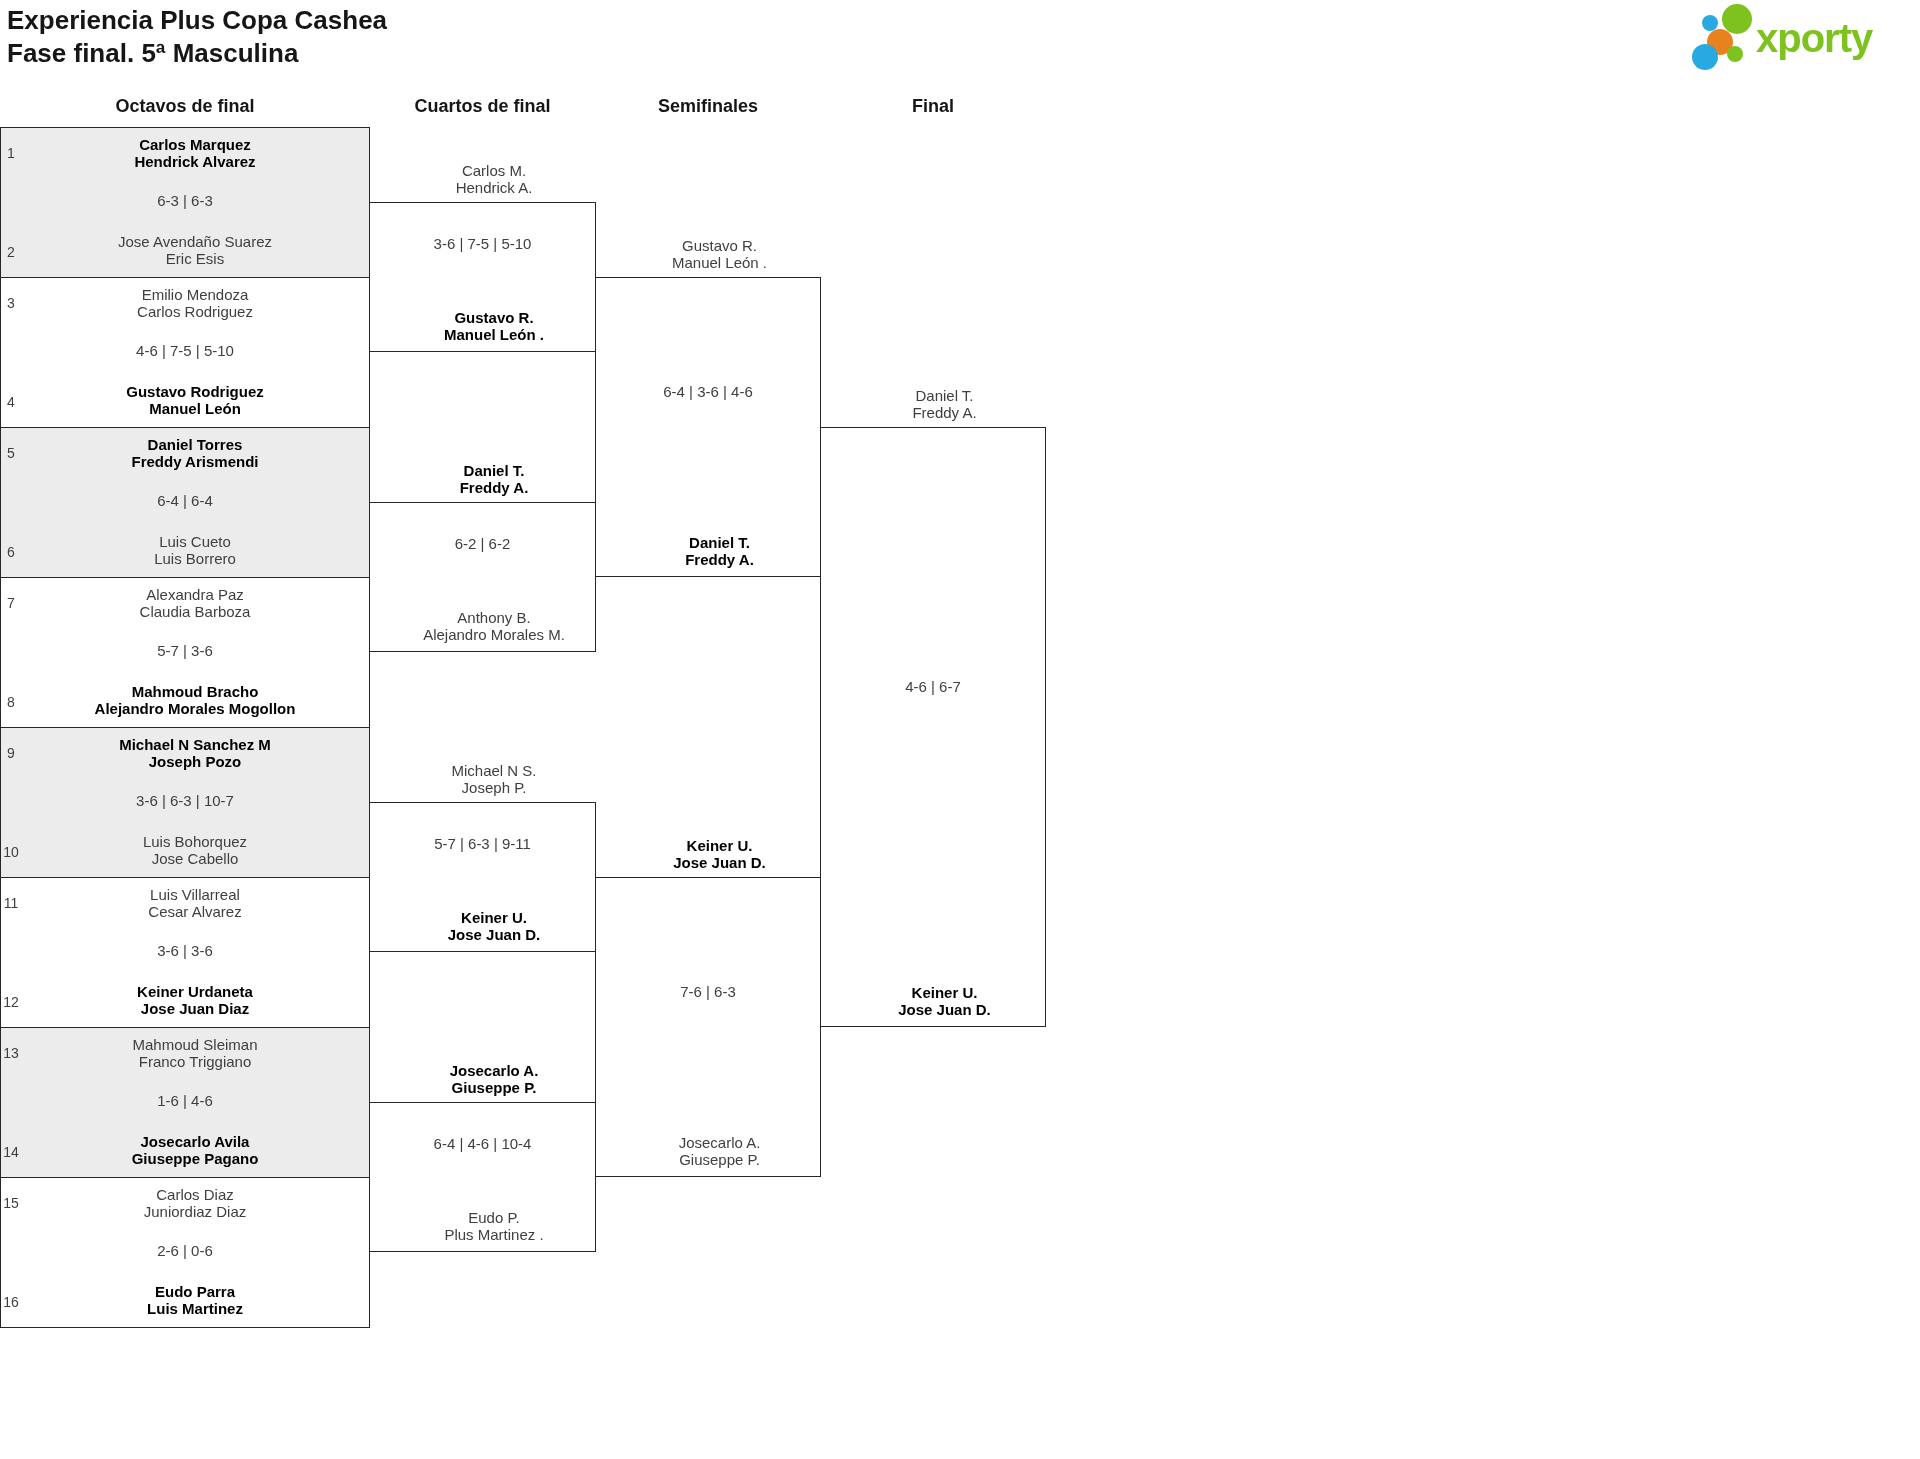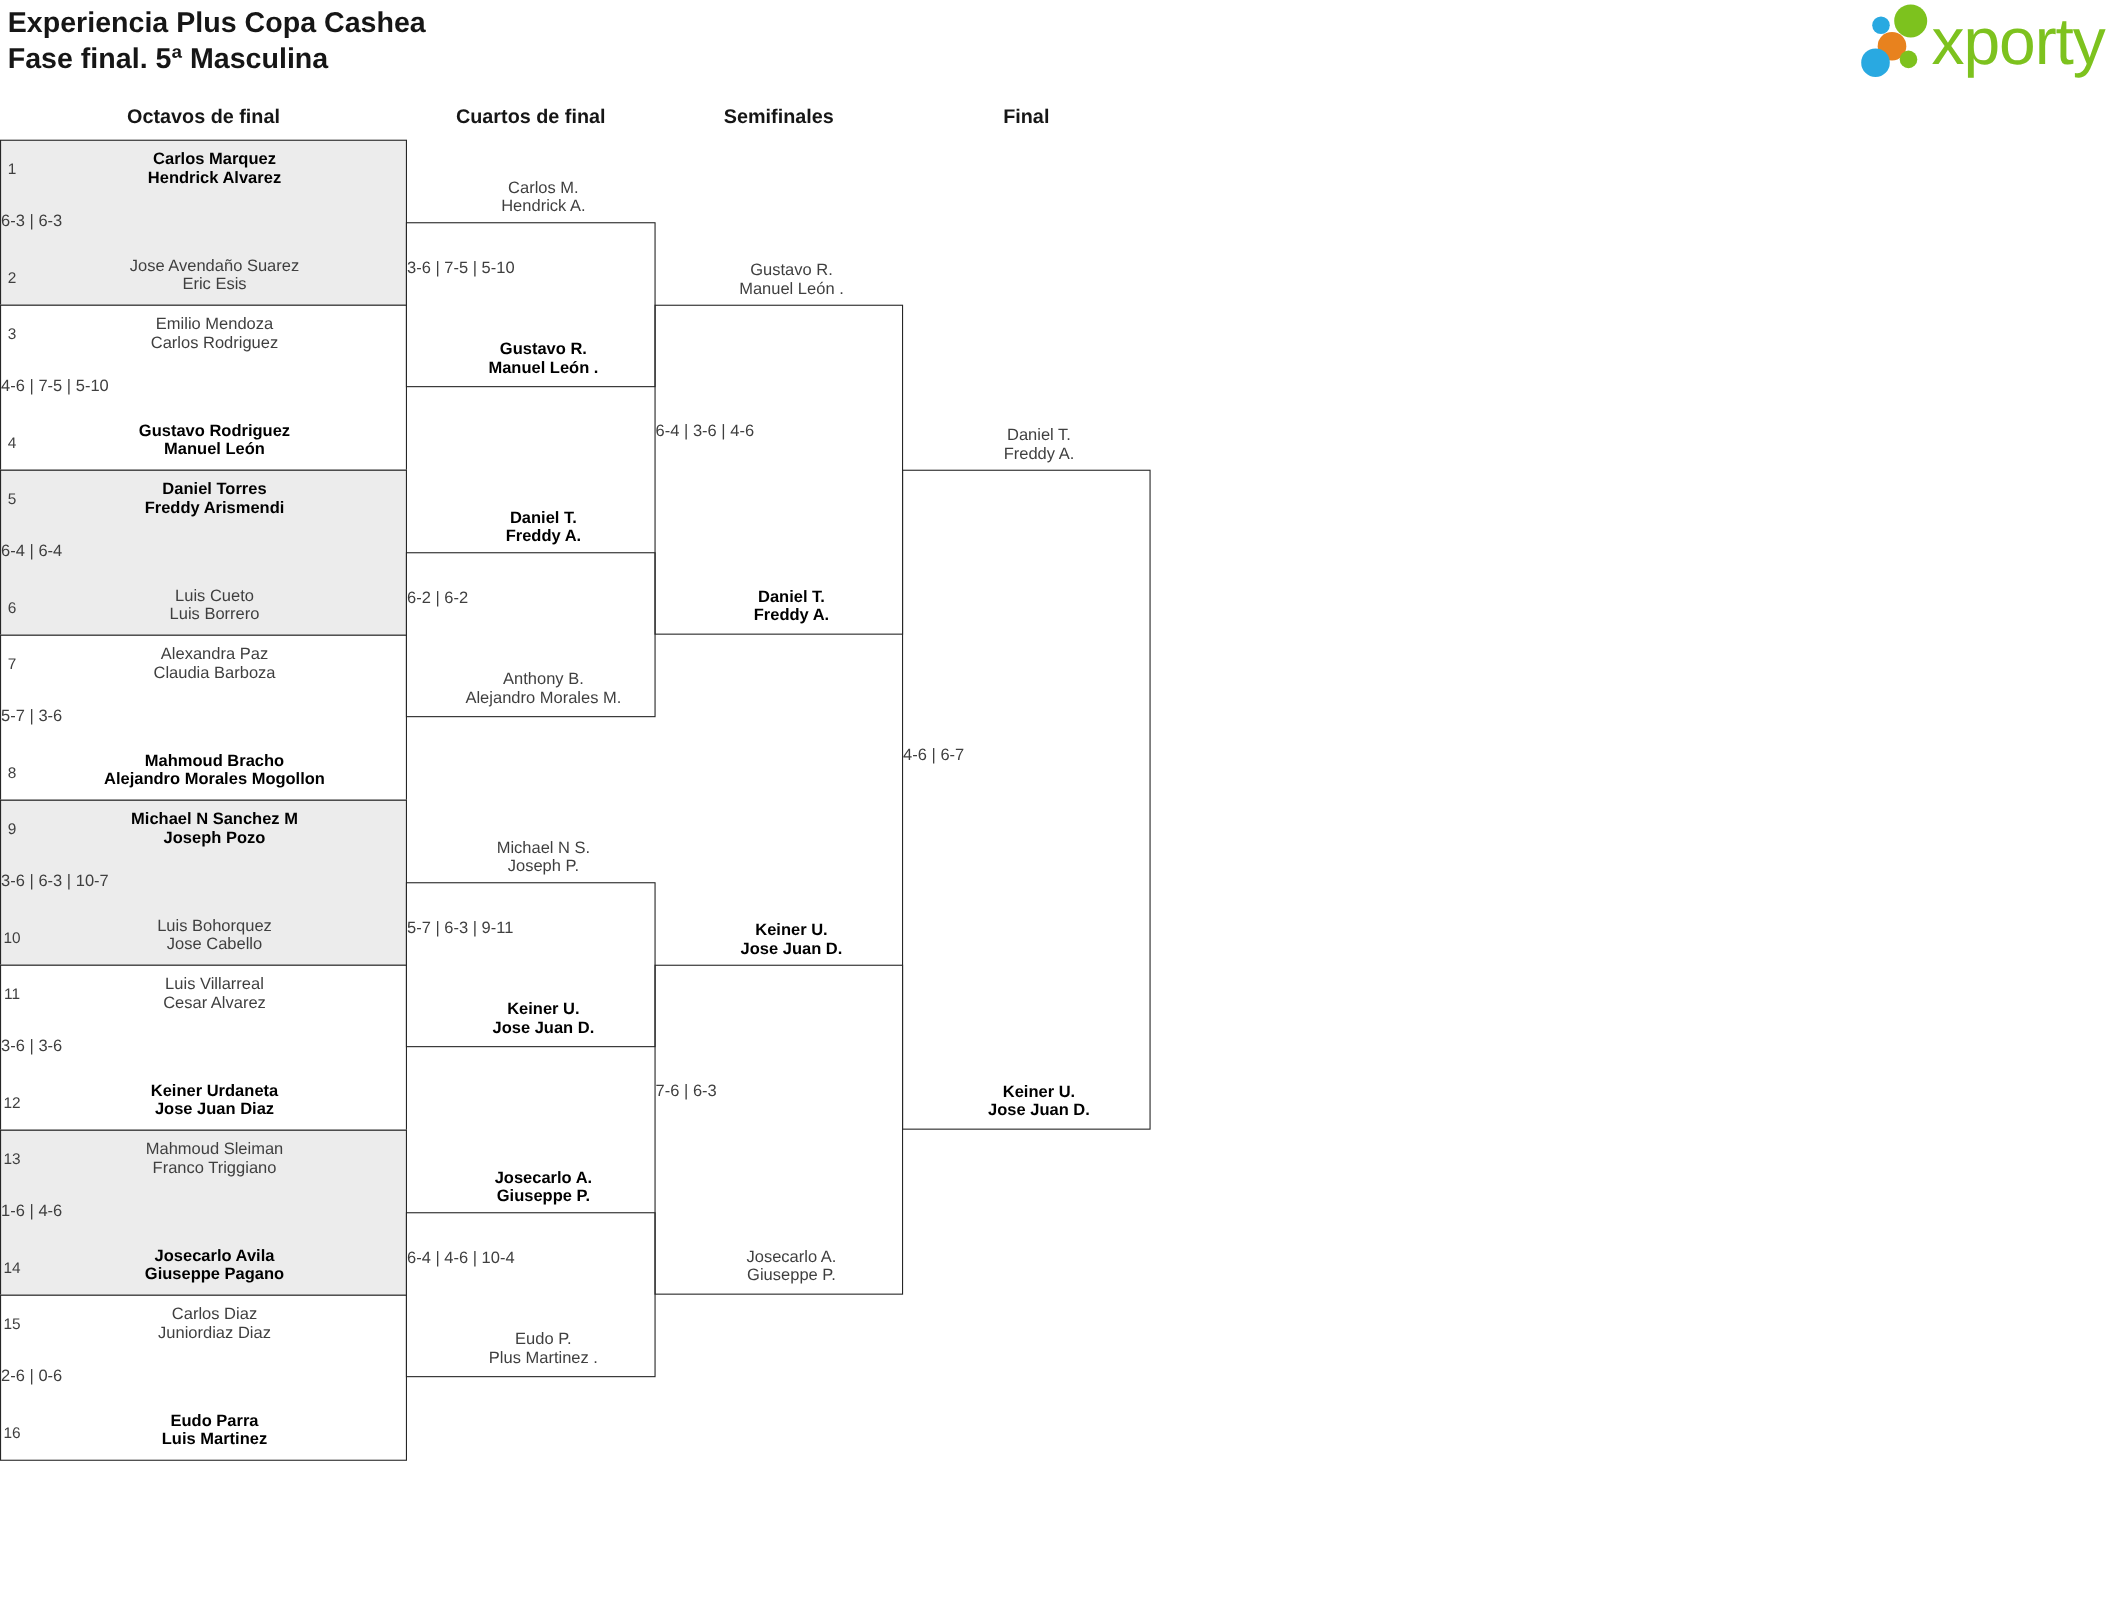--- a/index.html
+++ b/index.html
@@ -3,34 +3,34 @@
 <meta charset="utf-8">
 <style>
   html,body{margin:0;padding:0;background:#fff;}
   #page{position:relative;width:1920px;height:1459px;background:#fff;overflow:hidden;
         font-family:"Liberation Sans",sans-serif;color:#3f3f3f;}
   .abs{position:absolute;}
   
   .title{left:7px;top:4px;font-size:26px;line-height:33px;font-weight:700;color:#161616;}
   
   .logo-dots{left:1688px;top:2px;width:66px;height:70px;}
-  .logo-text{left:1756px;top:14px;font-size:60px;line-height:48px;font-weight:400;
+  .logo-text{left:1756px;top:14px;font-size:40px;line-height:48px;font-weight:700;
              letter-spacing:-1px;color:#7dc21e;}
   
   .rh{top:96px;font-size:18px;font-weight:600;color:#161616;text-align:center;}
   
   .m16{left:0;width:370px;height:151px;border:1px solid #262626;box-sizing:border-box;background:#fff;}
   .m16.gray{background:#ececec;}
   .seed{position:absolute;left:0;width:20px;text-align:center;font-size:14px;color:#3f3f3f;}
   .s-top{top:17px;} .s-bot{top:116px;}
   .team{position:absolute;left:24px;right:4px;}
   .t-top{top:8px;} .t-bot{top:105px;}
   .tl{font-size:15px;line-height:17px;color:#3f3f3f;white-space:nowrap;text-align:center;}
   .winner .tl{font-weight:700;color:#000;}
-  .score{position:absolute;left:0;right:0;text-align:left;font-size:15px;line-height:18px;color:#3f3f3f;}
+  .score{position:absolute;left:0;right:0;text-align:center;font-size:15px;line-height:18px;color:#3f3f3f;}
   .m16 .score{top:64px;}
   
   .box{position:absolute;border:1px solid #262626;box-sizing:border-box;background:transparent;}
   .plabel{position:absolute;left:7px;right:2px;margin-left:18px;}
   .plabel.above{bottom:calc(100% + 7px);}
   .plabel.inside{bottom:8px;}
 </style>
 </head>
 <body>
 

